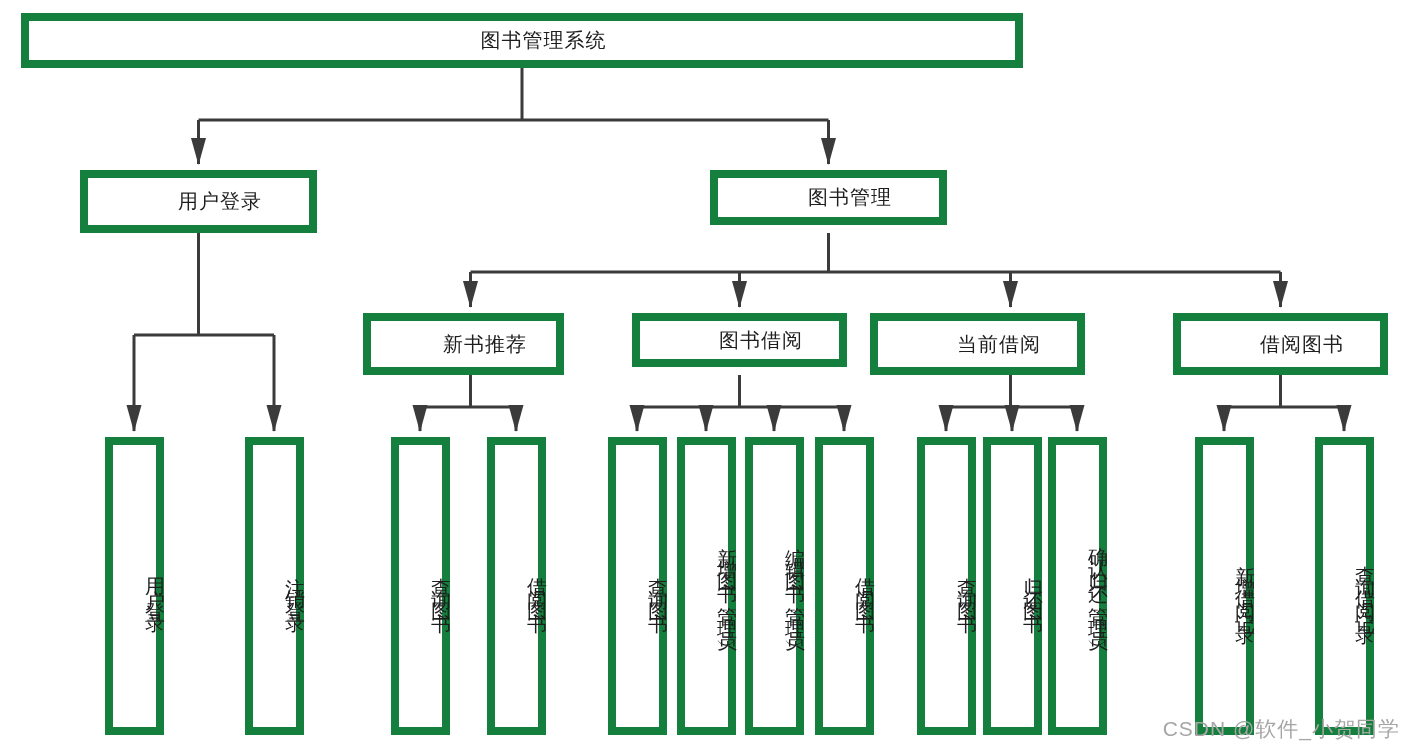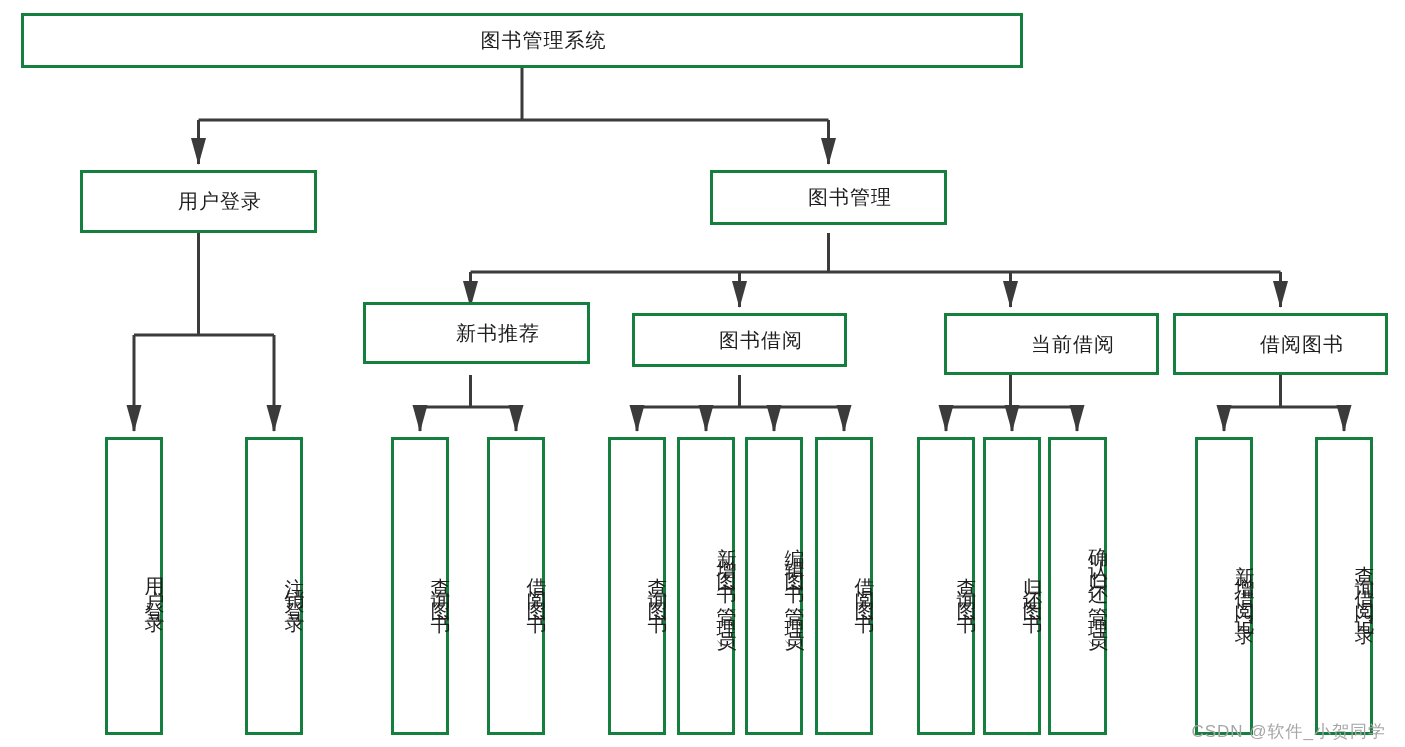--- a/index.html
+++ b/index.html
@@ -4,30 +4,30 @@
 <style>
   html,body{margin:0;padding:0;background:#ffffff;}
   .canvas{
     position:relative;width:1405px;height:747px;background:#ffffff;
     font-family:"Liberation Sans",sans-serif;overflow:hidden;
   }
   .wires{position:absolute;left:0;top:0;}
   .wire{stroke:#3b3b3b;stroke-width:3;fill:none;}
   .node{
     position:absolute;box-sizing:border-box;background:#ffffff;
-    border:3px solid #15803d;display:flex;align-items:center;justify-content:center;
+    border:8px solid #15803d;display:flex;align-items:center;justify-content:center;
     color:#1e1e1e;font-size:20px;letter-spacing:1px;text-align:center;padding-left:43px;
   }
   .v{
     writing-mode:vertical-rl;text-orientation:mixed;
     letter-spacing:12px;font-size:20px;
   }
   .watermark{
-    position:absolute;right:19px;bottom:4px;
-    font-size:17px;color:#a6a6a6;letter-spacing:1px;white-space:nowrap;
+    position:absolute;right:5px;bottom:4px;
+    font-size:21px;color:#a6a6a6;letter-spacing:1px;white-space:nowrap;
   }
 </style>
 </head>
 <body>
 
 <div class="canvas">
 
   <svg class="wires" width="1405" height="747" viewBox="0 0 1405 747">
     <defs>
       <marker id="arw" markerUnits="userSpaceOnUse" markerWidth="16" markerHeight="28" viewBox="0 0 16 28" refX="8" refY="26" orient="0">
@@ -62,23 +62,23 @@
     <path class="wire" marker-end="url(#arw)" d="M1077,407 V431"></path>
     <path class="wire" marker-end="url(#arw)" d="M1224,407 V431"></path>
     <path class="wire" marker-end="url(#arw)" d="M1344,407 V431"></path>
   </svg>
 
   <div class="node" style="left:21px;top:13px;width:1002px;height:55px">图书管理系统</div>
 
   <div class="node" style="left:80px;top:170px;width:237px;height:63px">用户登录</div>
   <div class="node" style="left:710px;top:170px;width:237px;height:55px">图书管理</div>
 
-  <div class="node" style="left:363px;top:302px;width:227px;height:62px">新书推荐</div>
+  <div class="node" style="left:363px;top:313px;width:201px;height:62px">新书推荐</div>
   <div class="node" style="left:632px;top:313px;width:215px;height:54px">图书借阅</div>
-  <div class="node" style="left:944px;top:313px;width:215px;height:62px">当前借阅</div>
+  <div class="node" style="left:870px;top:313px;width:215px;height:62px">当前借阅</div>
   <div class="node" style="left:1173px;top:313px;width:215px;height:62px">借阅图书</div>
 
   <div class="node v" style="left:105px;top:437px;width:58px;height:298px">用户登录</div>
   <div class="node v" style="left:245px;top:437px;width:58px;height:298px">注销登录</div>
 
   <div class="node v" style="left:391px;top:437px;width:58px;height:298px">查询图书</div>
   <div class="node v" style="left:487px;top:437px;width:58px;height:298px">借阅图书</div>
 
   <div class="node v" style="left:608px;top:437px;width:58px;height:298px">查询图书</div>
   <div class="node v" style="left:677px;top:437px;width:58px;height:298px">新增图书（管理员）</div>

